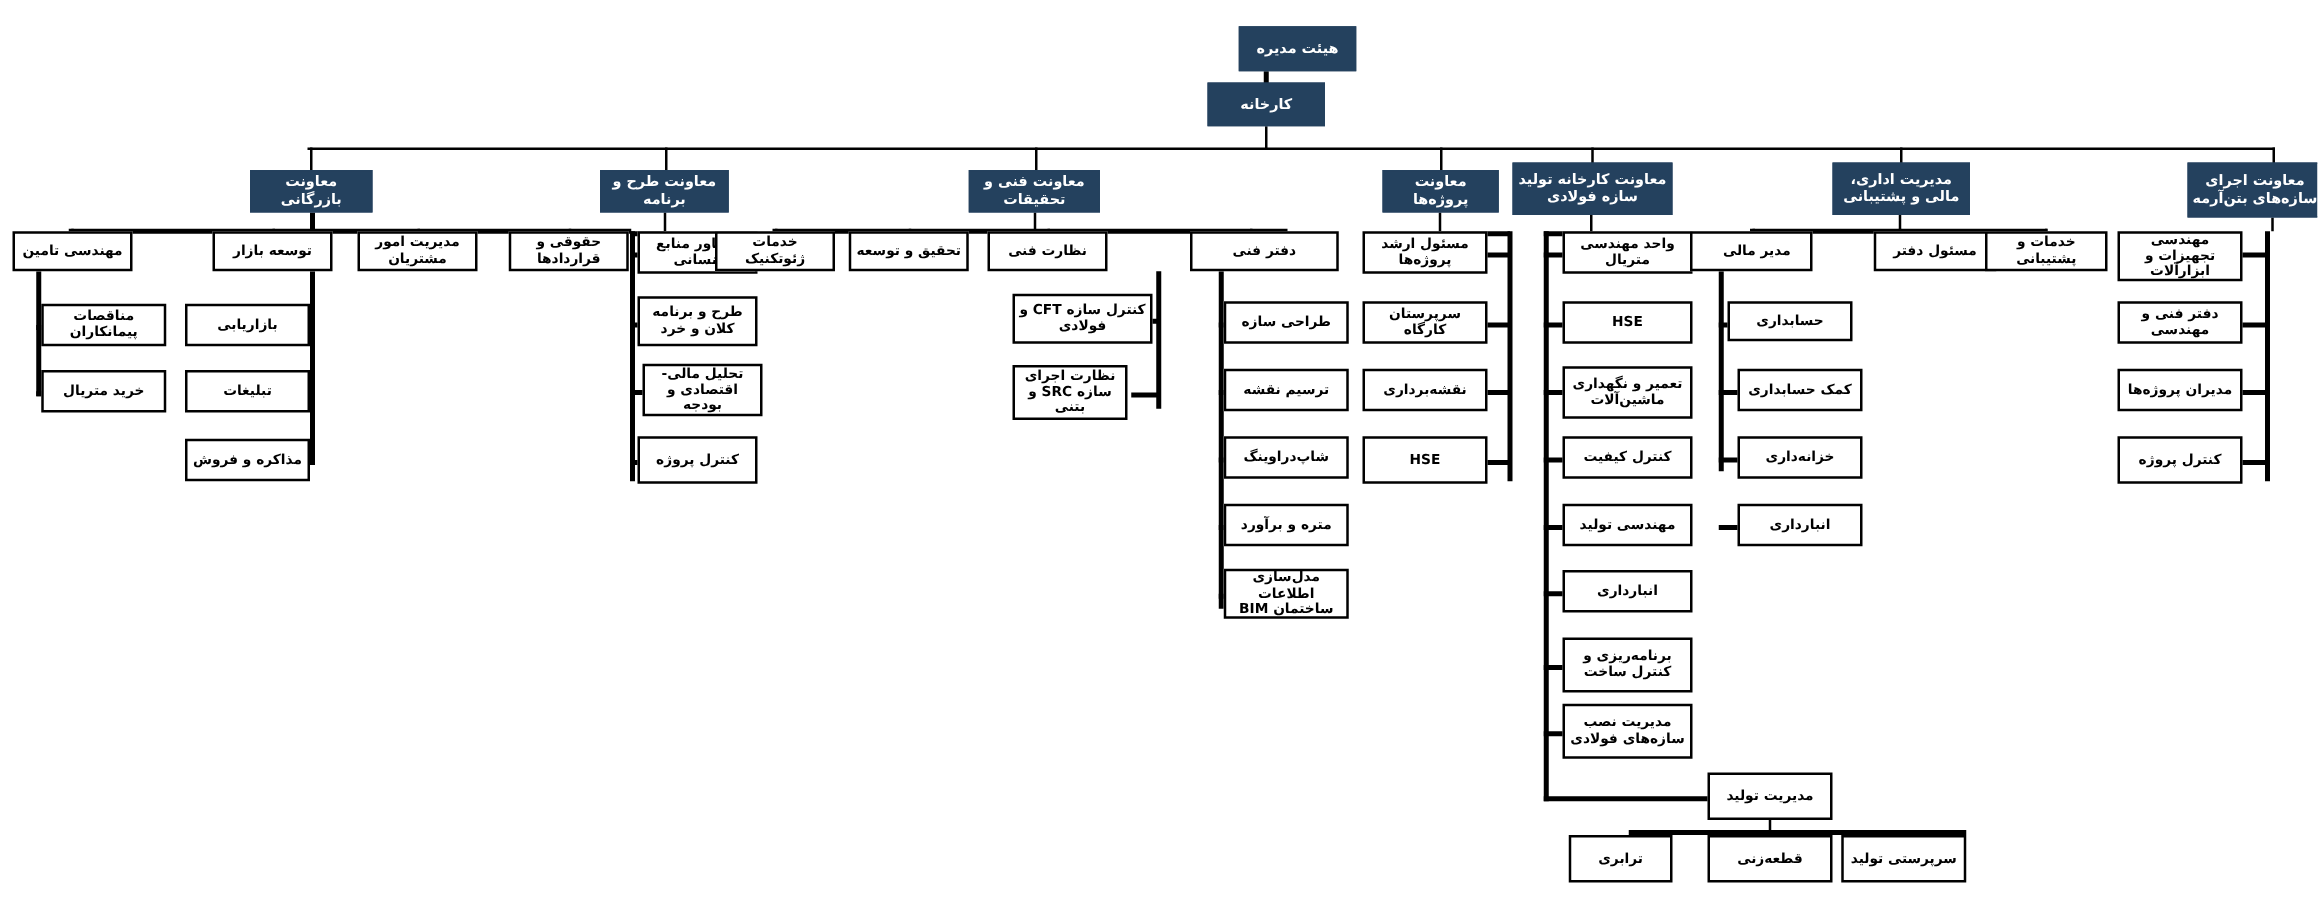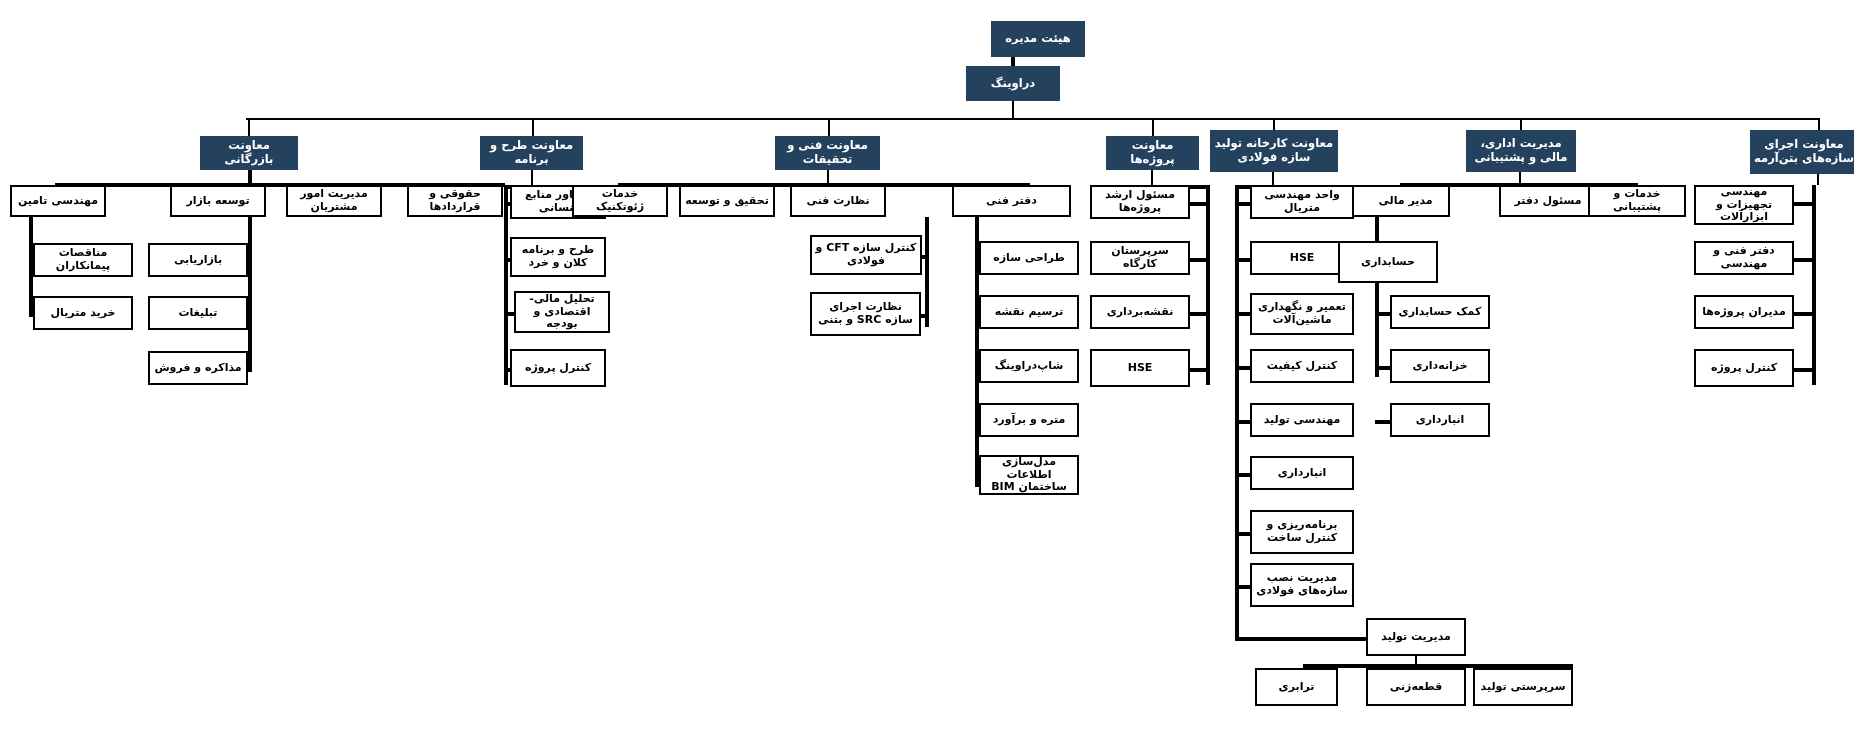--- a/index.html
+++ b/index.html
@@ -59,21 +59,21 @@
   .ln-thick-v { width: 4px; }
   .ln-thick-h { height: 4px; }
 </style>
 </head>
 <body>
 
 <div id="chart-root">
 
   <div class="node node-dark" style="left:966px; top:21px; width:94px; height:36px;margin-left:25px;">هیئت مدیره</div>
   <div class="ln ln-thick-v" style="left:1011px; top:57px; height:10px;"></div>
-  <div class="node node-dark" style="left:966px; top:66px; width:94px; height:35px;">دراوینگ</div>
+  <div class="node node-dark" style="left:966px; top:66px; width:94px; height:35px;">کارخانه</div>
 
   <div class="ln ln-v" style="left:1012px; top:101px; height:19px;"></div>
   <div class="ln ln-h" style="left:246px; top:118px; width:1574px;"></div>
 
   <div class="ln ln-v" style="left:248px; top:118px; height:18px;"></div>
   <div class="ln ln-v" style="left:532px; top:118px; height:18px;"></div>
   <div class="ln ln-v" style="left:828px; top:118px; height:18px;"></div>
   <div class="ln ln-v" style="left:1152px; top:118px; height:18px;"></div>
   <div class="ln ln-v" style="left:1273px; top:118px; height:18px;"></div>
   <div class="ln ln-v" style="left:1520px; top:118px; height:18px;"></div>
@@ -136,21 +136,21 @@
 
   <div class="node node-light" style="left:572px; top:185px; width:96px; height:32px;">خدمات ژئوتکنیک</div>
   <div class="node node-light" style="left:679px; top:185px; width:96px; height:32px;">تحقیق و توسعه</div>
   <div class="node node-light" style="left:790px; top:185px; width:96px; height:32px;">نظارت فنی</div>
   <div class="node node-light" style="left:952px; top:185px; width:119px; height:32px;">دفتر فنی</div>
 
   <div class="ln ln-thick-v" style="left:925px; top:217px; height:110px;"></div>
   <div class="ln ln-thick-h" style="left:905px; top:255px; width:22px;"></div>
   <div class="ln ln-thick-h" style="left:905px; top:314px; width:22px;"></div>
   <div class="node node-light bold-txt" style="left:810px; top:235px; width:112px; height:40px;">کنترل سازه CFT و فولادی</div>
-  <div class="node node-light bold-txt" style="left:810px; top:292px; width:111px; height:44px;">نظارت اجرای سازه SRC و بتنی</div>
+  <div class="node node-light bold-txt" style="left:810px; top:292px; width:92px; height:44px;">نظارت اجرای سازه SRC و بتنی</div>
 
   <div class="ln ln-thick-v" style="left:975px; top:217px; height:270px;"></div>
   <div class="ln ln-thick-h" style="left:975px; top:258px; width:22px;"></div>
   <div class="ln ln-thick-h" style="left:975px; top:312px; width:22px;"></div>
   <div class="ln ln-thick-h" style="left:975px; top:366px; width:22px;"></div>
   <div class="ln ln-thick-h" style="left:975px; top:420px; width:22px;"></div>
   <div class="ln ln-thick-h" style="left:975px; top:475px; width:22px;"></div>
 
   <div class="node node-light" style="left:979px; top:241px; width:100px; height:34px;">طراحی سازه</div>
   <div class="node node-light" style="left:979px; top:295px; width:100px; height:34px;">ترسیم نقشه</div>
@@ -214,21 +214,21 @@
   <div class="node node-light" style="left:1352px; top:185px; width:98px; height:32px;padding-left:12px;">مدیر مالی</div>
   <div class="node node-light" style="left:1470px; top:185px; width:98px; height:32px;margin-left:29px;">مسئول دفتر</div>
   <div class="node node-light" style="left:1588px; top:185px; width:98px; height:32px;">خدمات و پشتیبانی</div>
 
   <div class="ln ln-thick-v" style="left:1375px; top:217px; height:160px;"></div>
   <div class="ln ln-thick-h" style="left:1375px; top:258px; width:20px;"></div>
   <div class="ln ln-thick-h" style="left:1375px; top:312px; width:20px;"></div>
   <div class="ln ln-thick-h" style="left:1375px; top:366px; width:20px;"></div>
   <div class="ln ln-thick-h" style="left:1375px; top:420px; width:20px;"></div>
 
-  <div class="node node-light" style="left:1338px; top:241px; width:100px; height:42px;">حسابداری</div>
+  <div class="node node-light" style="left:1382px; top:241px; width:100px; height:32px;">حسابداری</div>
   <div class="node node-light" style="left:1390px; top:295px; width:100px; height:34px;">کمک حسابداری</div>
   <div class="node node-light" style="left:1390px; top:349px; width:100px; height:34px;">خزانه‌داری</div>
   <div class="node node-light" style="left:1390px; top:403px; width:100px; height:34px;">انبارداری</div>
 
   <div class="ln ln-v" style="left:1817px; top:174px; height:11px;"></div>
   <div class="ln ln-thick-v" style="left:1812px; top:185px; height:200px;"></div>
   <div class="ln ln-thick-h" style="left:1792px; top:202px; width:22px;"></div>
   <div class="ln ln-thick-h" style="left:1792px; top:258px; width:22px;"></div>
   <div class="ln ln-thick-h" style="left:1792px; top:312px; width:22px;"></div>
   <div class="ln ln-thick-h" style="left:1792px; top:368px; width:22px;"></div>

